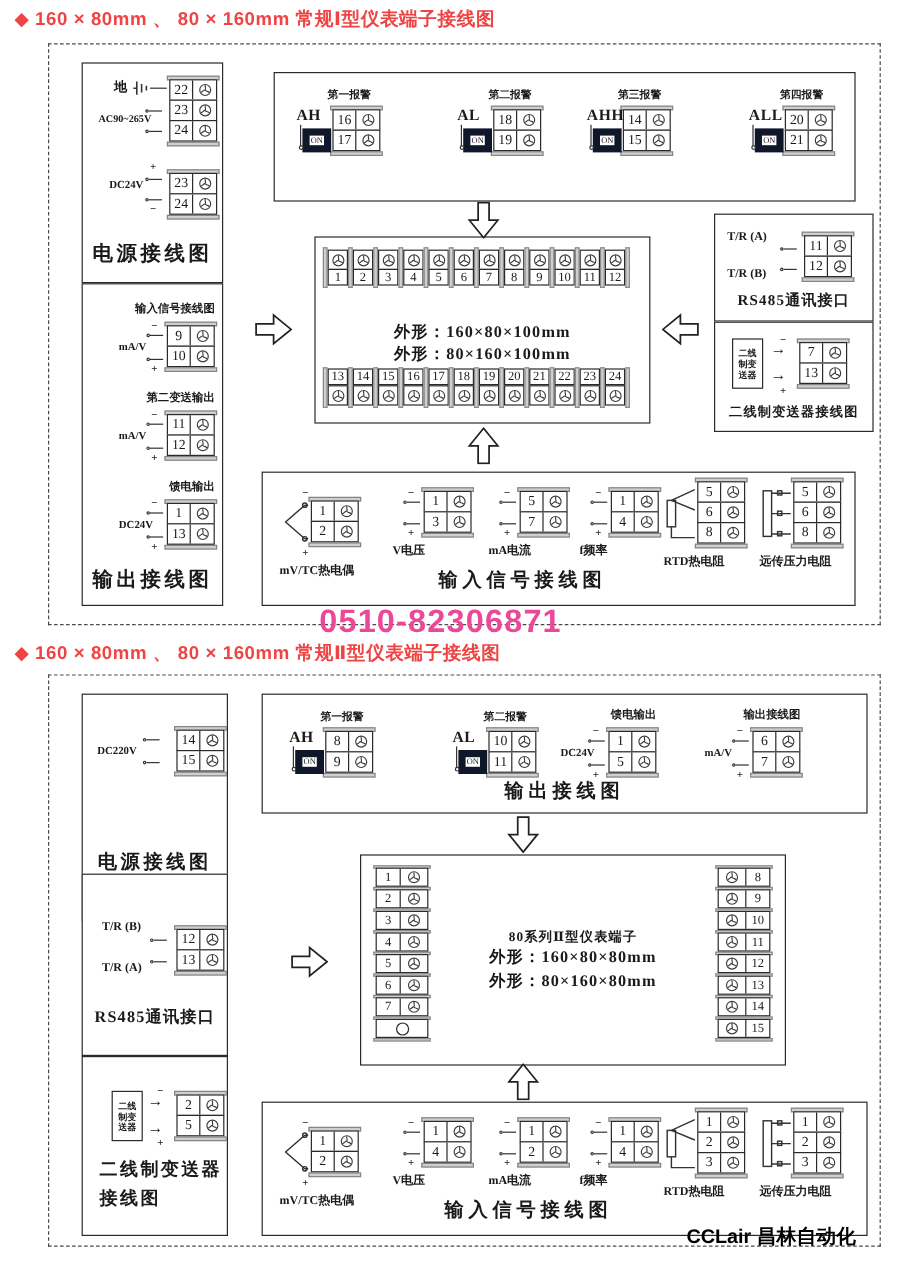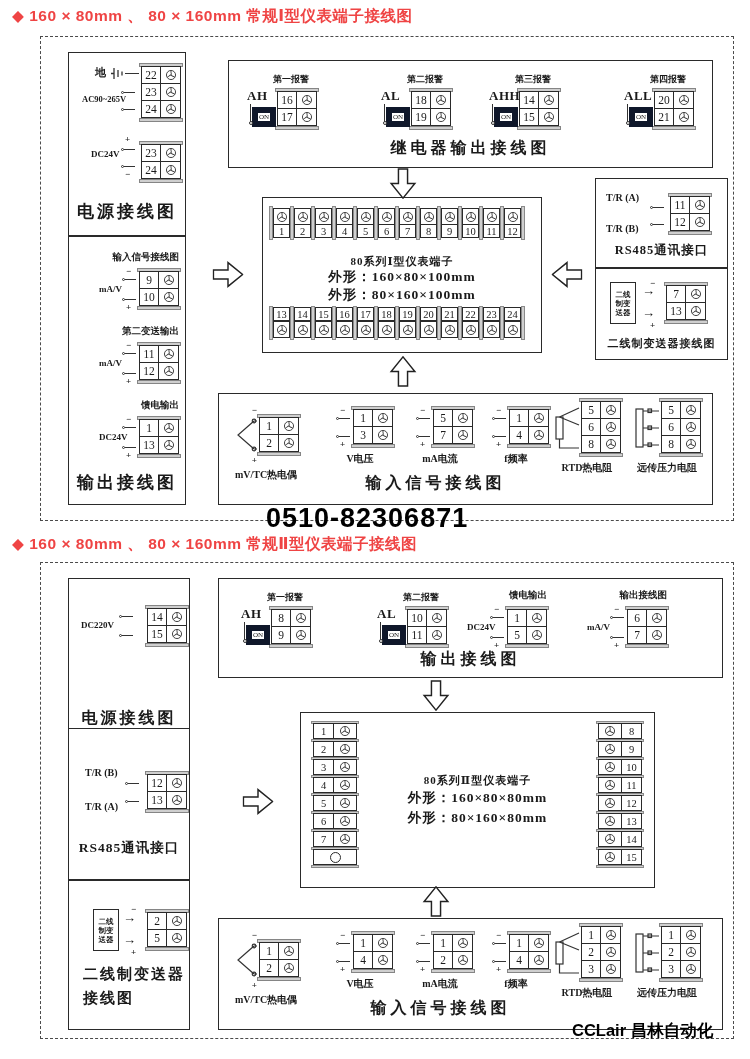--- a/index.html
+++ b/index.html
@@ -58,21 +58,21 @@
   .rg{position:absolute}
   .rg-label{font-size:9px;font-weight:bold;white-space:nowrap;margin-left:26px;margin-bottom:2px}
   .rg-row{display:flex;align-items:flex-start}
   .rg-left{width:30px;position:relative}
   .rg-tag{font-size:13px;letter-spacing:.5px;font-weight:bold}
   .rg-sw{margin-left:3px;width:17px;height:20px;border-left:1px solid #333;border-bottom:1px solid #333;position:relative}
   .on-box{position:absolute;left:1px;top:3px;font-size:7px;line-height:8px;border:6px solid #0f172a;padding:0 1px;font-weight:normal}
   .sw-dot{position:absolute;left:-2px;bottom:-2px;width:4px;height:4px;border:1px solid #333;border-radius:50%;background:#fff}
   
   .ig{position:absolute}
-  .ig-label{font-size:10px;font-weight:bold;white-space:nowrap;text-align:center;margin-top:4px}
+  .ig-label{font-size:10px;font-weight:bold;white-space:nowrap;text-align:left;margin-top:4px}
   .sym{fill:none;stroke:#333;stroke-width:1.2}
   .tcwrap{display:flex;flex-direction:column;align-items:flex-end;margin-right:2px}
   
   .harrow{position:absolute;width:30px;height:31px}
   .harrow svg{width:100%;height:100%}
   .harrow path{fill:#fff;stroke:#222;stroke-width:1.6}
   .rot-r{transform:rotate(-90deg)}
   .rot-l{transform:rotate(90deg)}
   .rot-u{transform:rotate(180deg)}
   
@@ -479,21 +479,20 @@
                   <path d="M10 10 C11.5 7.5 9 5.5 10.2 3"></path>
                   <path d="M10 10 C11.5 7.5 9 5.5 10.2 3" transform="rotate(120 10 10)"></path>
                   <path d="M10 10 C11.5 7.5 9 5.5 10.2 3" transform="rotate(240 10 10)"></path>
                 </svg>
               </div>
             </div>
             <div class="cap"></div>
           </div>
         </div>
       </div>
-    <div class="big-label ctr" style="bottom:8px;font-size:16px;letter-spacing:4px">继电器输出接线图</div>
   </div>
 
   <div class="sbox" style="left:262px;top:197px;width:280px;height:156px">
     <div class="hstrip" style="left:6px;top:10px">
         <div class="rail-v"></div>
         <div class="hcol">
           <div class="hcell hscrew">
             <svg class="screw-svg" viewBox="0 0 20 20">
               <circle cx="10" cy="10" r="7.6"></circle>
               <path d="M10 10 C11.5 7.5 9 5.5 10.2 3"></path>
@@ -630,21 +629,20 @@
               <circle cx="10" cy="10" r="7.6"></circle>
               <path d="M10 10 C11.5 7.5 9 5.5 10.2 3"></path>
               <path d="M10 10 C11.5 7.5 9 5.5 10.2 3" transform="rotate(120 10 10)"></path>
               <path d="M10 10 C11.5 7.5 9 5.5 10.2 3" transform="rotate(240 10 10)"></path>
             </svg>
           </div>
           <div class="hcell hnum">12</div>
         </div>
         <div class="rail-v"></div>
       </div>
-    <div class="sm-label ctr" style="top:56px;position:absolute;font-size:11px;letter-spacing:1px">80系列Ⅰ型仪表端子</div>
     <div class="mid-label ctr" style="top:70px;font-size:13.5px">外形：160×80×100mm</div>
     <div class="mid-label ctr" style="top:88px;font-size:13.5px">外形：80×160×100mm</div>
     <div class="hstrip" style="left:6px;top:110px">
         <div class="rail-v"></div>
         <div class="hcol">
           <div class="hcell hnum">13</div>
           <div class="hcell hscrew">
             <svg class="screw-svg" viewBox="0 0 20 20">
               <circle cx="10" cy="10" r="7.6"></circle>
               <path d="M10 10 C11.5 7.5 9 5.5 10.2 3"></path>
@@ -1157,21 +1155,21 @@
   <div class="harrow rot-r" style="left:213px;top:259px"><svg viewBox="0 0 30 34">
         <path d="M10 1 H20 V17 H28 L15 33 L2 17 H10 Z"></path>
       </svg></div>
   <div class="harrow rot-l" style="left:552px;top:259px"><svg viewBox="0 0 30 34">
         <path d="M10 1 H20 V17 H28 L15 33 L2 17 H10 Z"></path>
       </svg></div>
   <div class="harrow rot-u" style="left:388px;top:356px"><svg viewBox="0 0 30 34">
         <path d="M10 1 H20 V17 H28 L15 33 L2 17 H10 Z"></path>
       </svg></div>
 
-  <div class="wm-phone" style="left: 266px; top: 503px; color: #000000;">0510-82306871</div>
+  <div class="wm-phone" style="left: 266px; top: 503px; color: #ec4899;">0510-82306871</div>
 
   <div class="sec-title" style="left:12px;top:534px">◆ 160 × 80mm 、 80 × 160mm 常规Ⅱ型仪表端子接线图</div>
   <div class="dashed-box" style="left:40px;top:562px;width:694px;height:477px"></div>
 
   <div class="sbox" style="left:68px;top:578px;width:122px;height:190px">
     <div class="abs wirebit" style="left:50px;top:33px">
         <i class="wdot"></i>
         <i class="wln"></i>
       </div>
     <div class="abs wirebit" style="left:50px;top:52px">

